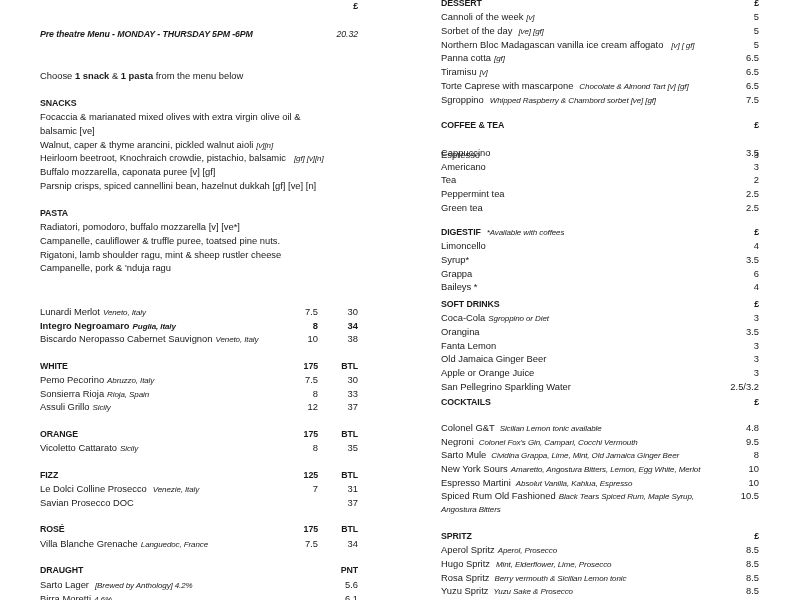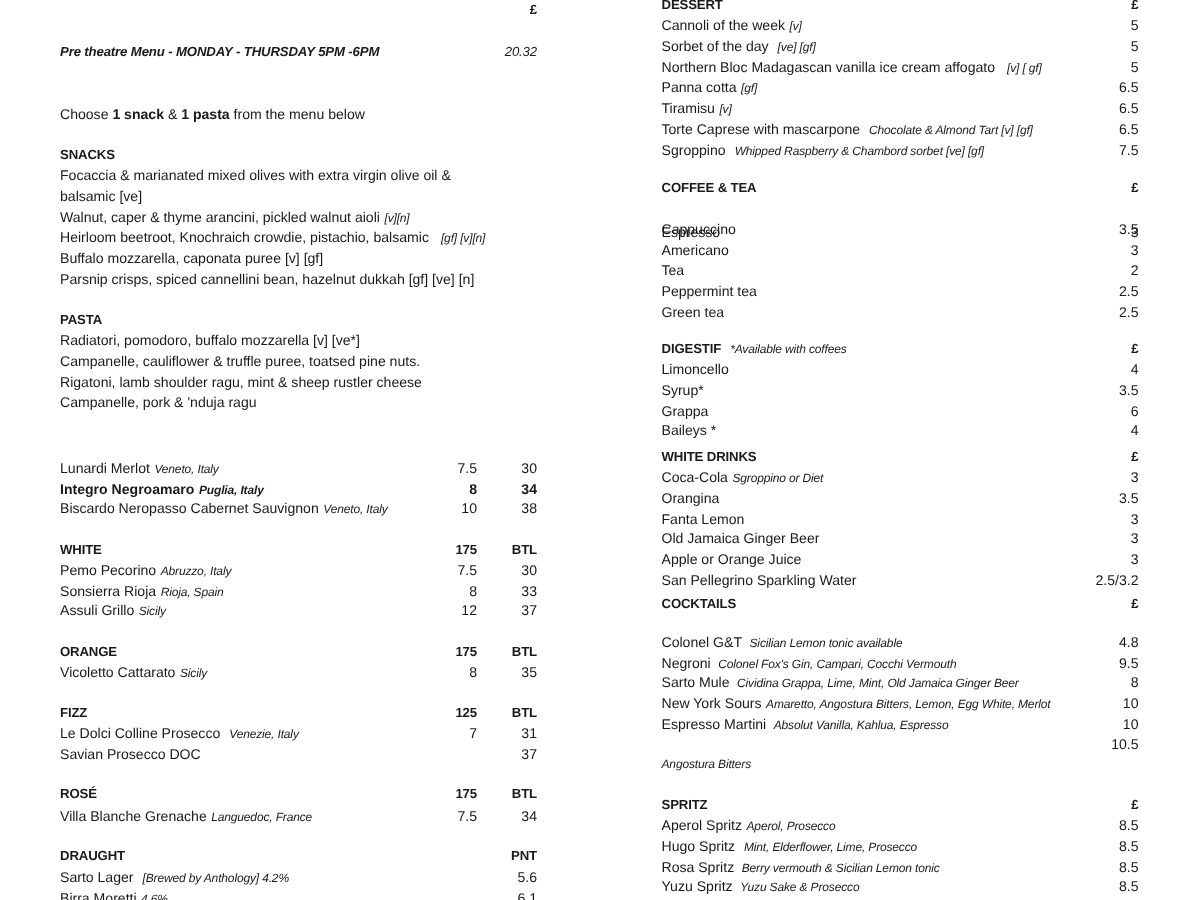--- a/index.html
+++ b/index.html
@@ -240,21 +240,21 @@
   <div class="row" style="top:267px;">
       <span class="name">Grappa</span>
       <span class="pr">6</span>
     </div>
   <div class="row" style="top:280px;">
       <span class="name">Baileys *</span>
       <span class="pr">4</span>
     </div>
 
   <div class="row hdr" style="top:298px;">
-    <span class="name">WHITE DRINKS</span>
+    <span class="name">SOFT DRINKS</span>
     <span class="pr">£</span>
   </div>
   <div class="row" style="top:311px;">
     <span class="name"><span>Coca-Cola</span><span class="desc">Sgroppino or Diet</span></span>
     <span class="pr">3</span>
   </div>
   <div class="row" style="top:325px;">
       <span class="name">Orangina</span>
       <span class="pr">3.5</span>
     </div>
@@ -293,20 +293,21 @@
   </div>
   <div class="row" style="top:462px;">
     <span class="name"><span>New York Sours</span><span class="desc">Amaretto, Angostura Bitters, Lemon, Egg White, Merlot</span></span>
     <span class="pr">10</span>
   </div>
   <div class="row" style="top:476px;">
     <span class="name"><span>Espresso Martini</span><span class="desc" style="margin-left:5px">Absolut Vanilla, Kahlua, Espresso</span></span>
     <span class="pr">10</span>
   </div>
   <div class="row" style="top:489px;">
+    <span class="name"><span>Spiced Rum Old Fashioned</span><span class="desc">Black Tears Spiced Rum, Maple Syrup,</span></span>
     <span class="pr">10.5</span>
   </div>
   <div class="row" style="top:503px;">
     <span class="name desc" style="margin-left:0">Angostura Bitters</span>
   </div>
 
   <div class="row hdr" style="top:530px;">
     <span class="name">SPRITZ</span>
     <span class="pr">£</span>
   </div>

